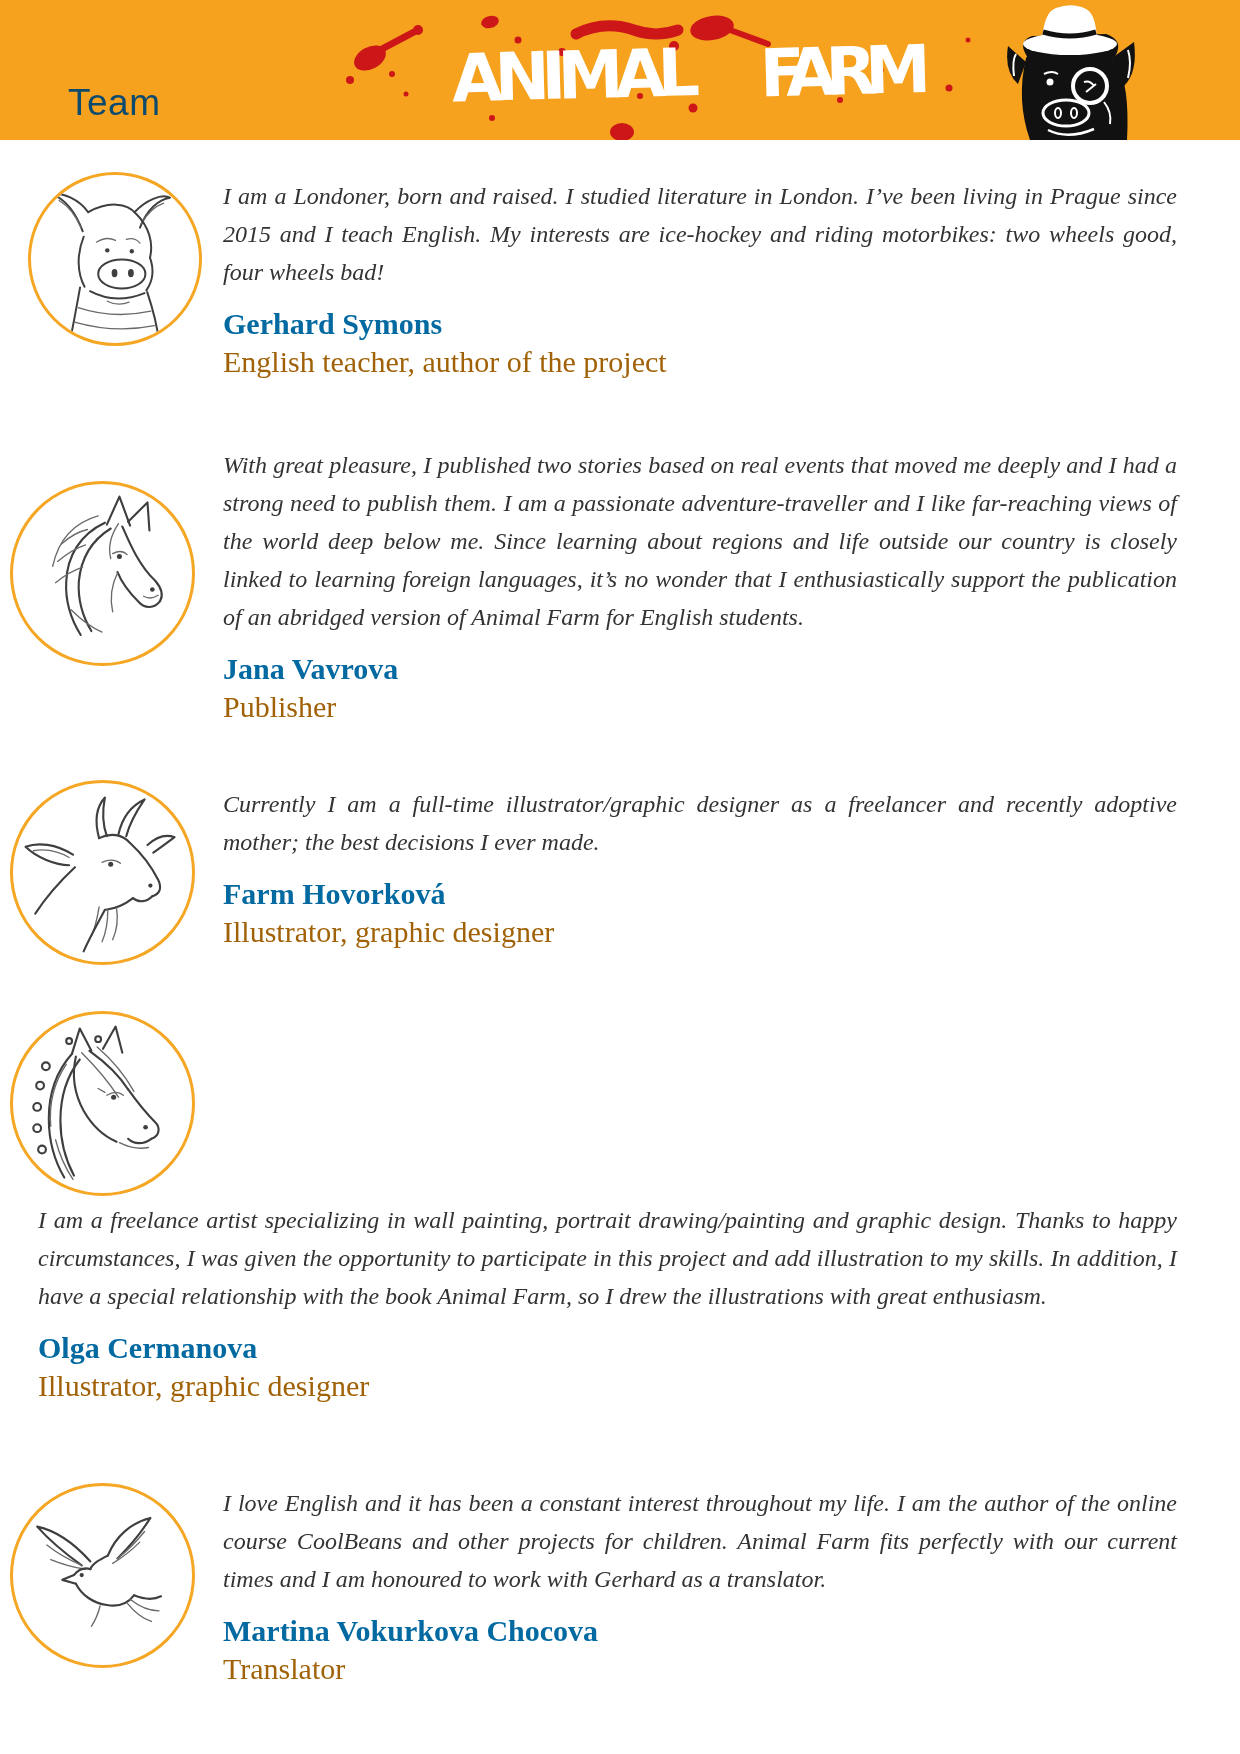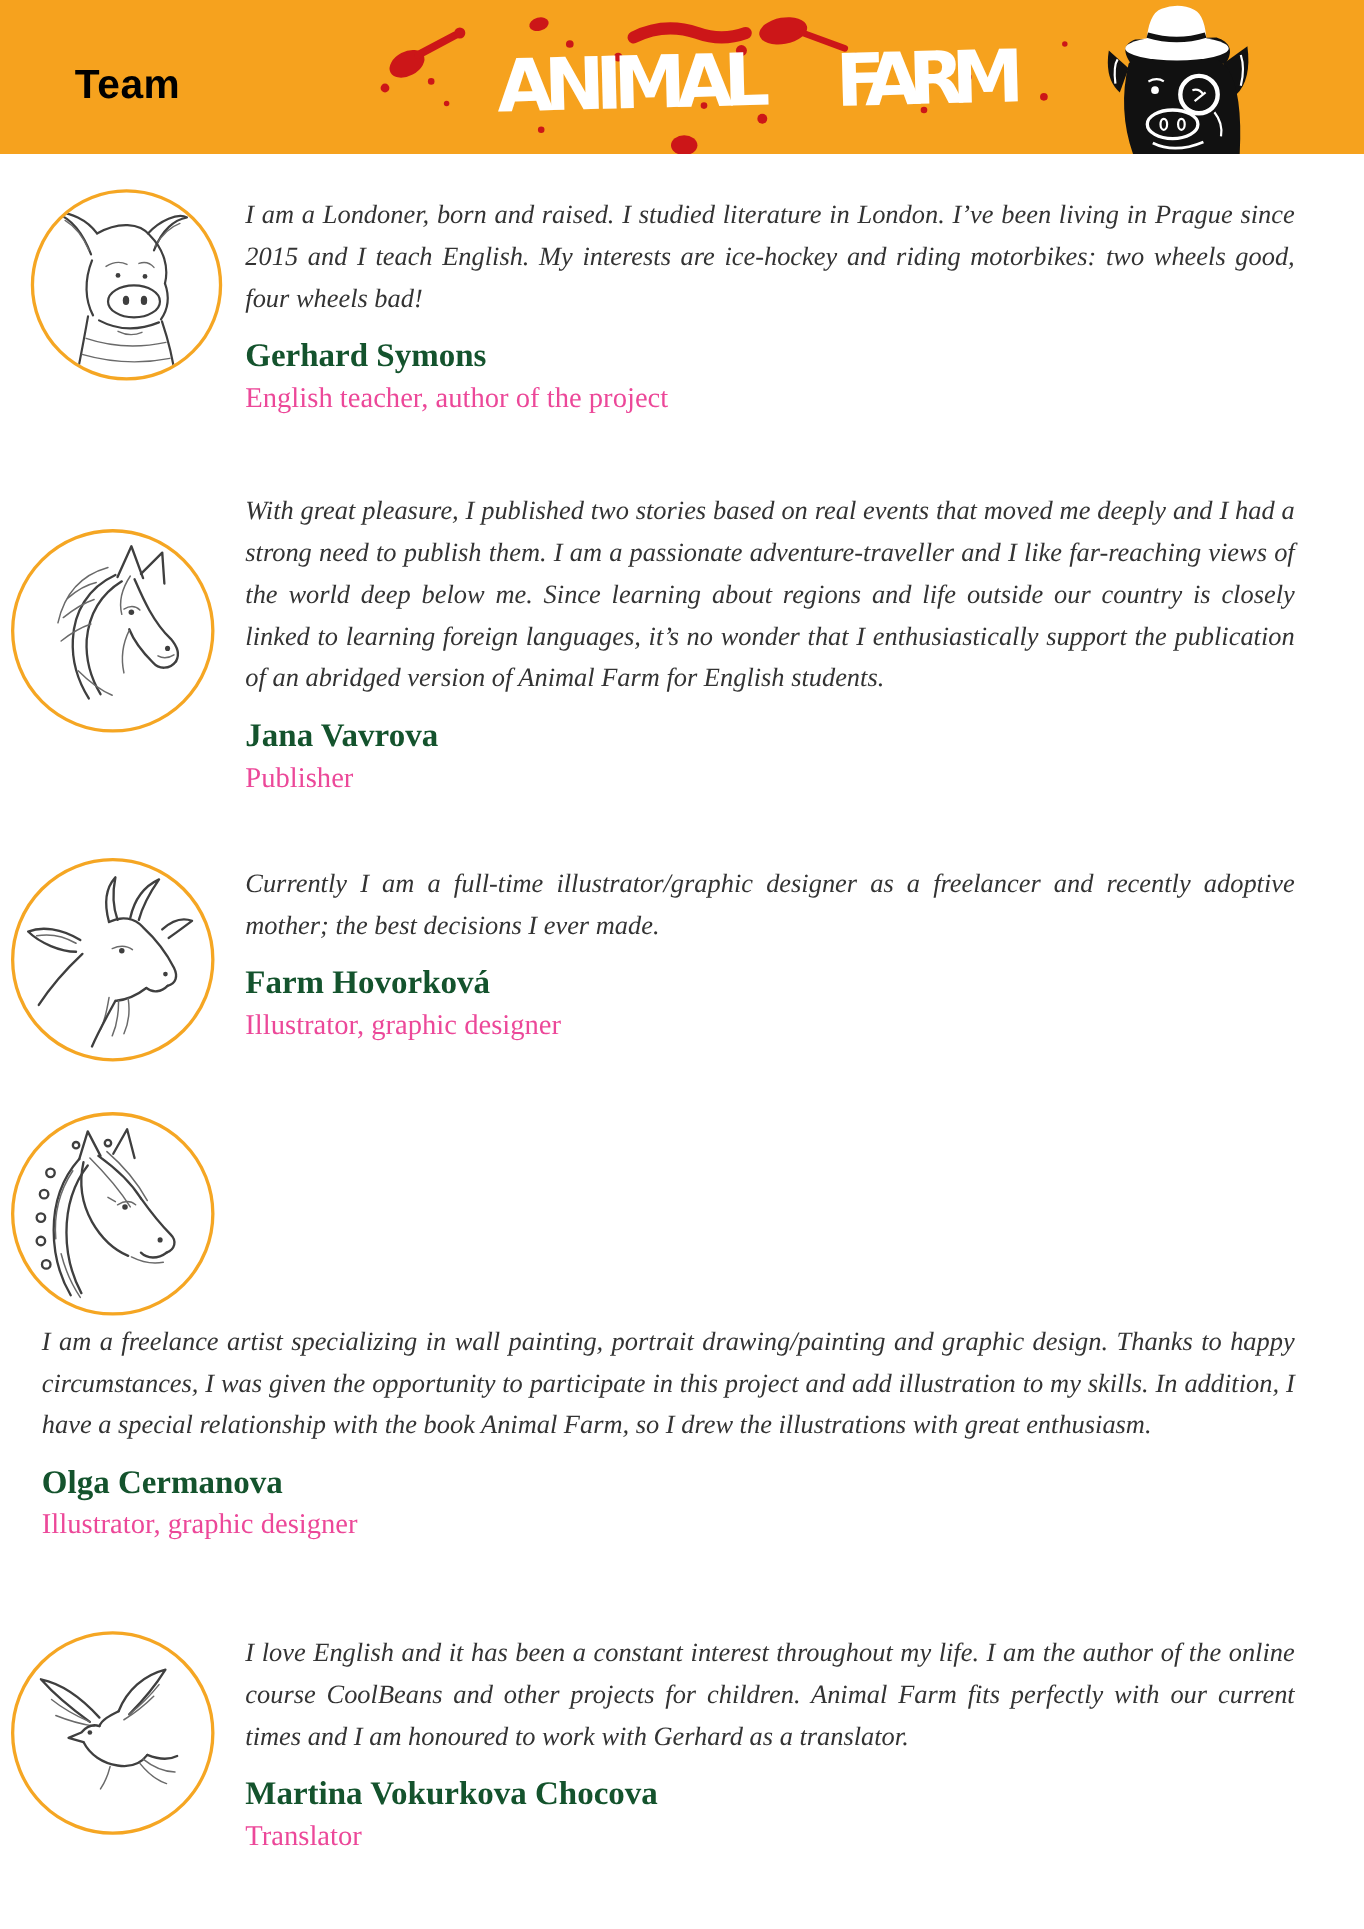--- a/index.html
+++ b/index.html
@@ -6,22 +6,22 @@
   html,body { margin:0; padding:0; }
   body {
     width:1240px; height:1754px; background:#ffffff; overflow:hidden;
     font-family:"Liberation Sans", sans-serif; color:#333;
   }
   
   header {
     position:relative; width:1240px; height:140px; background:#F6A21E;
   }
   .team-label {
-    position:absolute; left:68px; top:56px;
-    font-size:37px; font-weight:700; color:#000000; letter-spacing:0.5px;
+    position:absolute; left:68px; top:82px;
+    font-size:37px; font-weight:400; color:#0c4a6e; letter-spacing:0.5px;
   }
   .logo-svg { position:absolute; left:340px; top:0; }
   .pig-svg  { position:absolute; right:102px; top:0; }
   .logo-word {
     font-family:"DejaVu Sans", sans-serif; font-weight:bold;
     letter-spacing:4px;
   }
   
   main { padding-right:63px;font-family:Liberation Serif, serif; }
   section.member { display:flex; align-items:flex-start; margin-left:10px; }
@@ -31,22 +31,22 @@
   }
   .avatar svg { display:block; width:100%; height:100%; }
   .sk { stroke:#3f3f3f; stroke-width:2.2; fill:none; stroke-linecap:round; stroke-linejoin:round; }
   .skf { fill:#3f3f3f; stroke:none; }
   .skt { stroke:#6a6a6a; stroke-width:1.4; fill:none; stroke-linecap:round; }
   .info { margin-left:28px; flex:1 1 auto; padding-top:5px; }
   .bio {
     margin:0; font-style:italic; font-size:24px; line-height:38px;
     color:#333333; text-align:justify;
   }
-  .name { margin:15px 0 0; font-size:30px; line-height:36px; font-weight:700; color:#14532d; }
-  .role { margin:3px 0 0; font-size:26px; line-height:34px; font-weight:400; color:#ec4899; }
+  .name { margin:15px 0 0; font-size:30px; line-height:36px; font-weight:700; color:#0369a1; }
+  .role { margin:3px 0 0; font-size:30px; line-height:34px; font-weight:400; color:#a16207; }
   
   .m1 { margin-top:32px; }
   .m1 .avatar { flex-basis:174px; width:174px; height:174px; margin-left:18px; }
   .m1 .info { margin-left:21px; }
   .m2 { margin-top:62px;justify-content:space-between; }
   .m2 .avatar { margin-top:40px; }
   .m3 { margin-top:56px;justify-content:space-between; }
   .m4 { margin-top:46px; margin-left:2px;flex-direction:column; }
   .m5 { margin-top:76px; }
   .m5 .avatar { margin-top:4px; }

